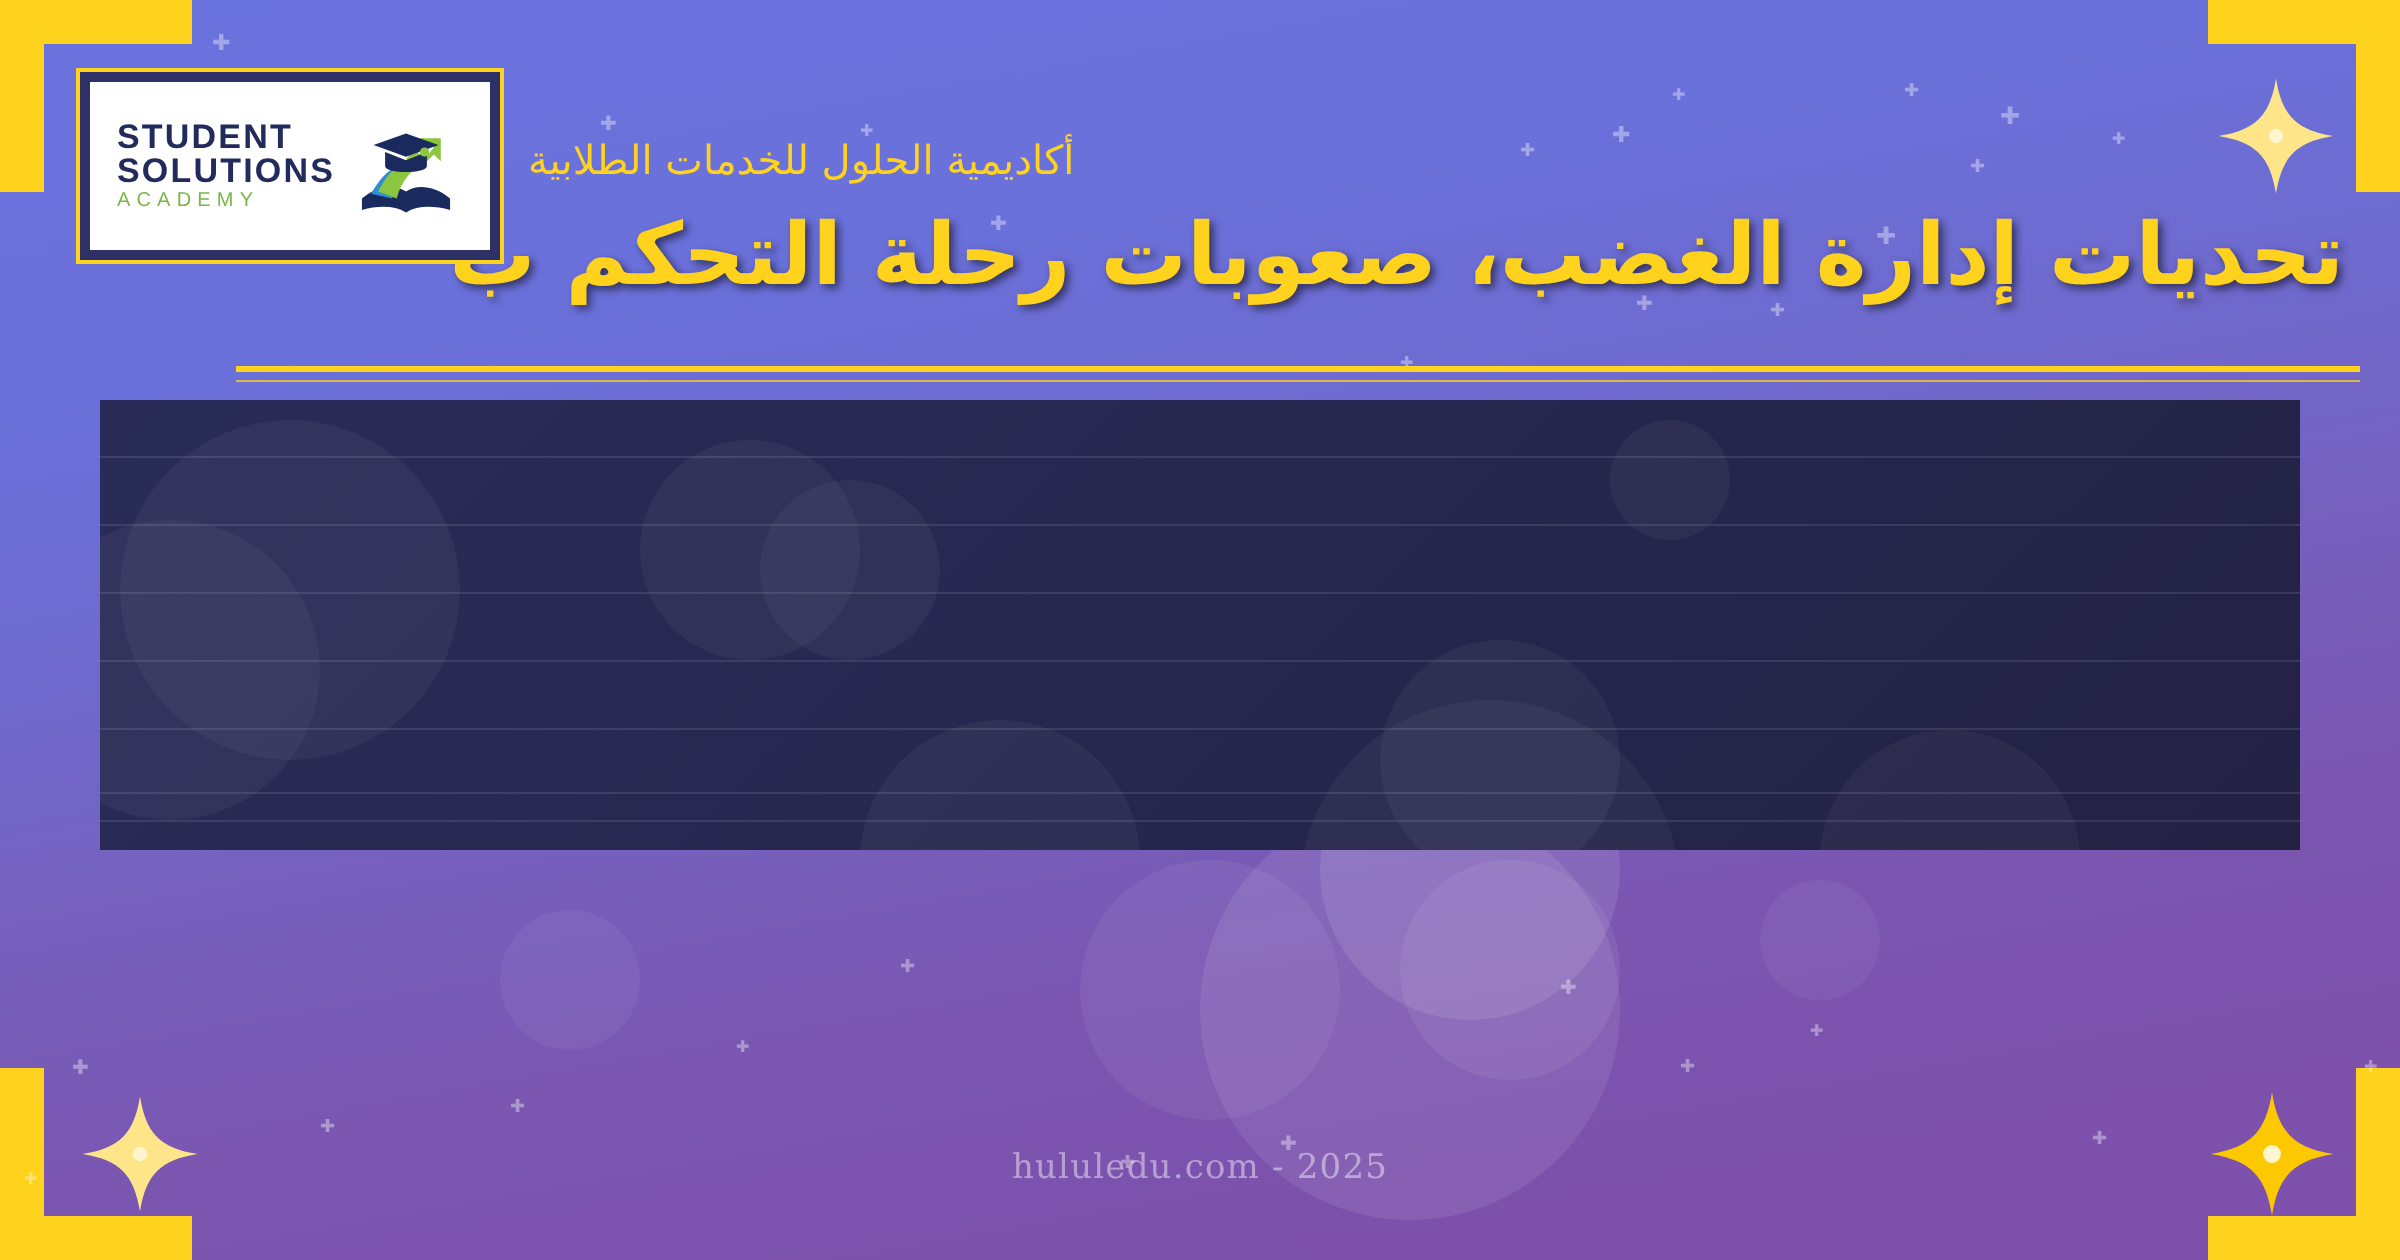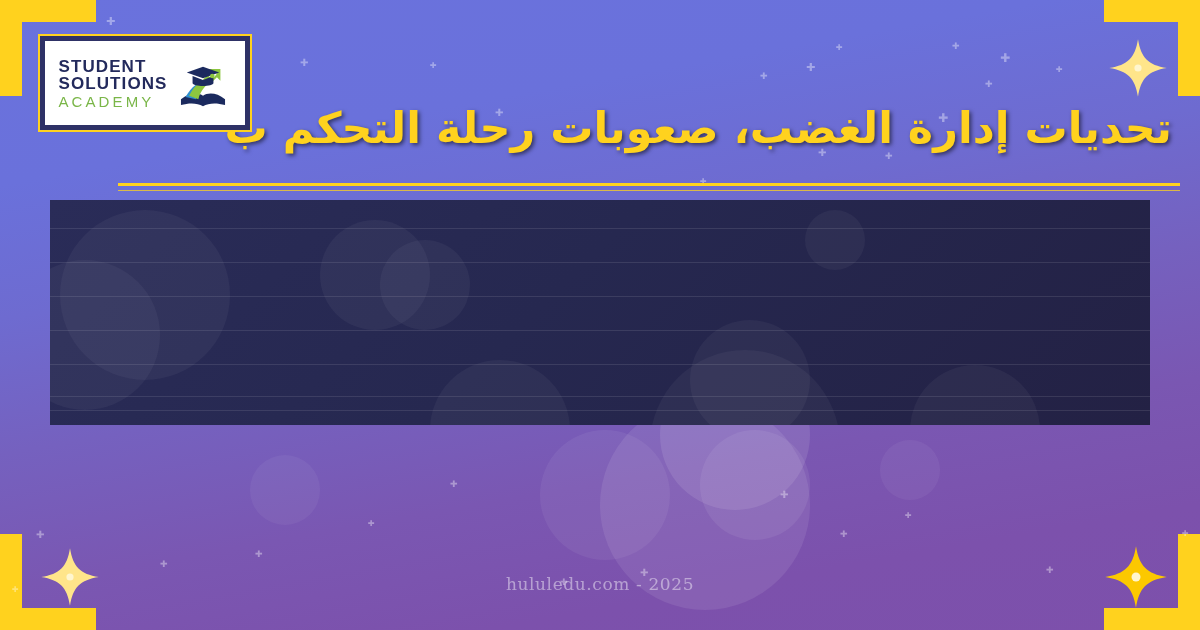--- a/index.html
+++ b/index.html
@@ -111,21 +111,21 @@
   .logo-words .l1, .logo-words .l2 {
     font-family: "Liberation Sans", sans-serif;
     font-weight: 700;
     font-size: 17px;
     letter-spacing: 1.1px;
     color: #232a5c;
   }
   .logo-words .l3 {
     font-family: "Liberation Sans", sans-serif;
     font-weight: 400;
-    font-size: 15px;
+    font-size: 10px;
     letter-spacing: 3.1px;
     color: #7ab648;
     margin-top: 2px;
   }
 
   .brand-ar {
     position: absolute;
     top: 68px;
     left: 264px;
     font-size: 20px;
@@ -322,20 +322,21 @@
         <circle cx="66" cy="38" r="4" fill="#8cc63f"></circle>
       </svg>
       <div class="logo-words">
         <span class="l1">STUDENT</span>
         <span class="l2">SOLUTIONS</span>
         <span class="l3">ACADEMY</span>
       </div>
     </div>
   </div>
 
+  <div class="brand-ar">أكاديمية الحلول للخدمات الطلابية</div>
 
   <div class="card">
     <div class="card-lines">
       <i style="top:28px;"></i>
       <i style="top:62px;"></i>
       <i style="top:96px;"></i>
       <i style="top:130px;"></i>
       <i style="top:164px;"></i>
       <i style="top:196px;"></i>
       <i style="top:210px;"></i>

